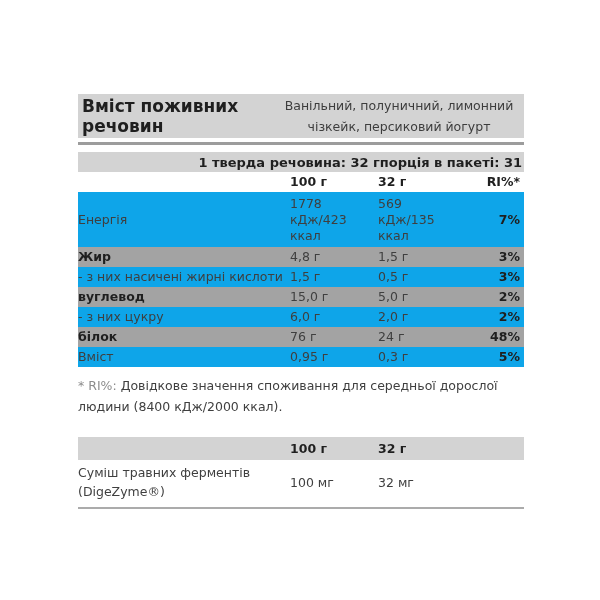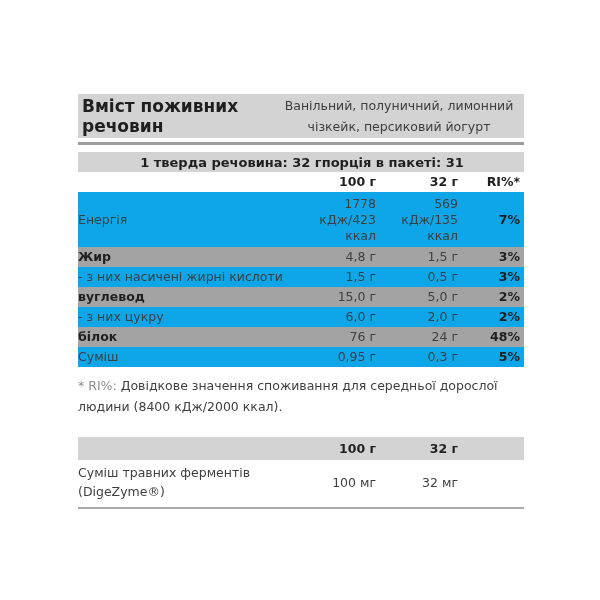--- a/index.html
+++ b/index.html
@@ -23,34 +23,34 @@
   .hdr-flavors {
     width: 240px; text-align: center; line-height: 21px;
     color: #3d3d3d; padding-right: 10px;
   }
 
   .sep-line { height: 3px; background: #9c9c9c; margin-top: 4px; }
 
   
   .serving-row {
     margin-top: 7px; background: #d3d3d3; height: 20px;
-    display: flex; align-items: center; justify-content: center;
+    display: flex; align-items: center; justify-content: flex-end;
     font-weight: bold; color: #1f1f1f; font-size: 13px;
     padding: 0 2px 0 4px;
   }
 
   
   table { border-collapse: collapse; width: 446px; table-layout: fixed; }
   col.c1 { width: 212px; }
   col.c2 { width: 88px; }
   col.c3 { width: 82px; }
   col.c4 { width: 64px; }
   td { vertical-align: middle; line-height: 16px; padding: 2px 0; }
   td.lbl { text-align: left; }
-  td.num { text-align: right; padding-right: 2px; white-space: pre-line; }
+  td.num { padding-right: 2px; white-space: pre-line; }
   td.ri  { text-align: right; padding-right: 4px; font-weight: bold; color: #1f1f1f; }
   tr.shade td { background: #0ea5e9; }
   tr.plain td { background: #a3a3a3; }
   tr.bold-lbl td.lbl { font-weight: bold; color: #1f1f1f; }
   tr.colhead td { font-weight: bold; color: #1f1f1f; background: #ffffff; }
   tr.row-std td { height: 20px; }
   tr.row-energy td { height: 55px; }
 
   
   .footnote { margin-top: 8px; line-height: 21px; width: 440px; color: #3f3f3f; }
@@ -127,21 +127,21 @@
       <td class="num">2,0 г</td>
       <td class="ri">2%</td>
     </tr>
     <tr class="plain bold-lbl row-std">
       <td class="lbl">білок</td>
       <td class="num">76 г</td>
       <td class="num">24 г</td>
       <td class="ri">48%</td>
     </tr>
     <tr class="shade row-std">
-      <td class="lbl">Суміш</td>
+      <td class="lbl">Вміст</td>
       <td class="num">0,95 г</td>
       <td class="num">0,3 г</td>
       <td class="ri">5%</td>
     </tr>
   </tbody>
     </table>
 
   <p class="footnote"><span class="fn-prefix">* RI%: </span><span>Довідкове значення споживання для середньої дорослої людини (8400 кДж/2000 ккал).</span></p>
 
   <table class="t2">

